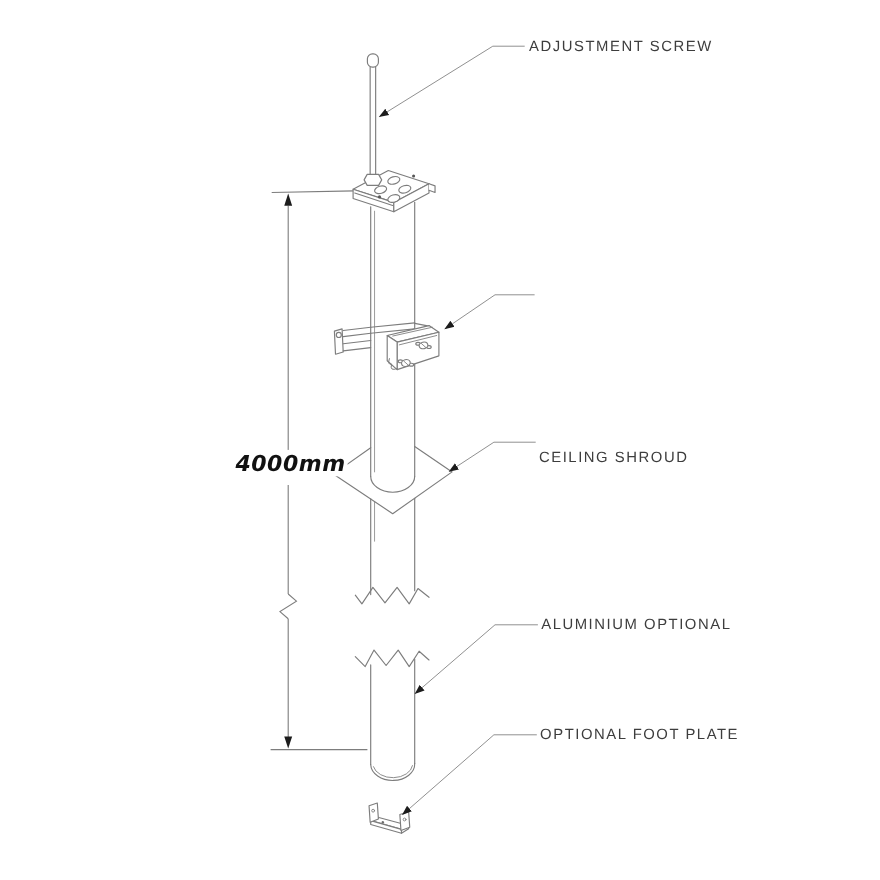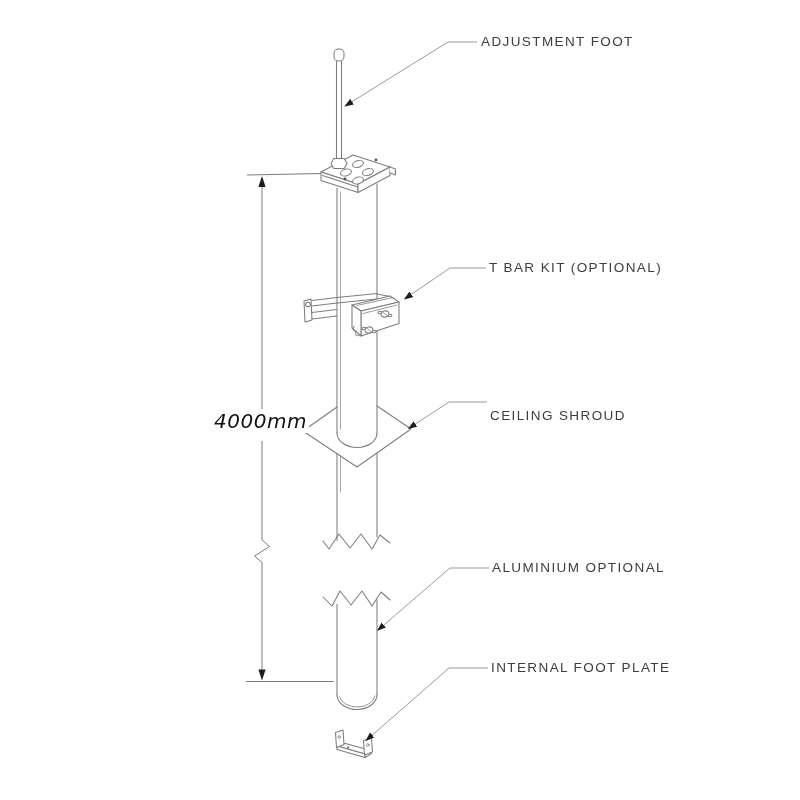--- a/index.html
+++ b/index.html
@@ -1,21 +1,21 @@
 <!DOCTYPE html>
 <html><head>
 <meta charset="utf-8">
 <style>
   html,body{margin:0;padding:0;background:#ffffff;}
   .figure{position:relative;width:800px;height:800px;background:#ffffff;
           font-family:"Liberation Sans",sans-serif;overflow:hidden;}
   .figure svg{position:absolute;left:0;top:0;}
   .callout{position:absolute;font-size:13.5px;letter-spacing:1.4px;color:#3d3d3d;
            white-space:nowrap;line-height:16px;}
-  .dim-label{position:absolute;left:212px;top:409px;font-size:20px;font-weight:normal;
+  .dim-label{position:absolute;left:212px;top:409px;font-size:20px;font-weight:bold;
              font-style:italic;color:#111111;letter-spacing:0.5px;
              font-family:"DejaVu Sans",sans-serif;background:#ffffff;padding:0 2px;}
 </style>
 </head>
 <body>
 
 <div class="figure">
 
   <svg width="800" height="800" viewBox="0 0 800 800">
     <defs>
@@ -132,25 +132,24 @@
 
     <g fill="none" stroke="#8f8f8f" stroke-width="0.9">
       <path d="M477,42 L448,42 L345,106" marker-end="url(#ah)"></path>
       <path d="M486,268 L450,268 L404.5,299" marker-end="url(#ah)"></path>
       <path d="M487,402 L449,402 L408.5,428.5" marker-end="url(#ah)"></path>
       <path d="M489,568 L450,568 L377.5,630.5" marker-end="url(#ah)"></path>
       <path d="M488,668 L449,668 L366,740.5" marker-end="url(#ah)"></path>
     </g>
   </svg>
 
-  <div class="callout" style="left:481px;top:34px">ADJUSTMENT FOOT</div>
+  <div class="callout" style="left:481px;top:34px">ADJUSTMENT SCREW</div>
 
-  <div class="callout" style="left:489px;top:260px">T BAR KIT (OPTIONAL)</div>
 
   <div class="callout" style="left:490px;top:408px">CEILING SHROUD</div>
 
   <div class="callout" style="left:492px;top:560px">ALUMINIUM OPTIONAL</div>
 
-  <div class="callout" style="left:491px;top:660px">INTERNAL FOOT PLATE</div>
+  <div class="callout" style="left:491px;top:660px">OPTIONAL FOOT PLATE</div>
 
   <div class="dim-label">4000mm</div>
 
 </div>
 
 </body></html>

